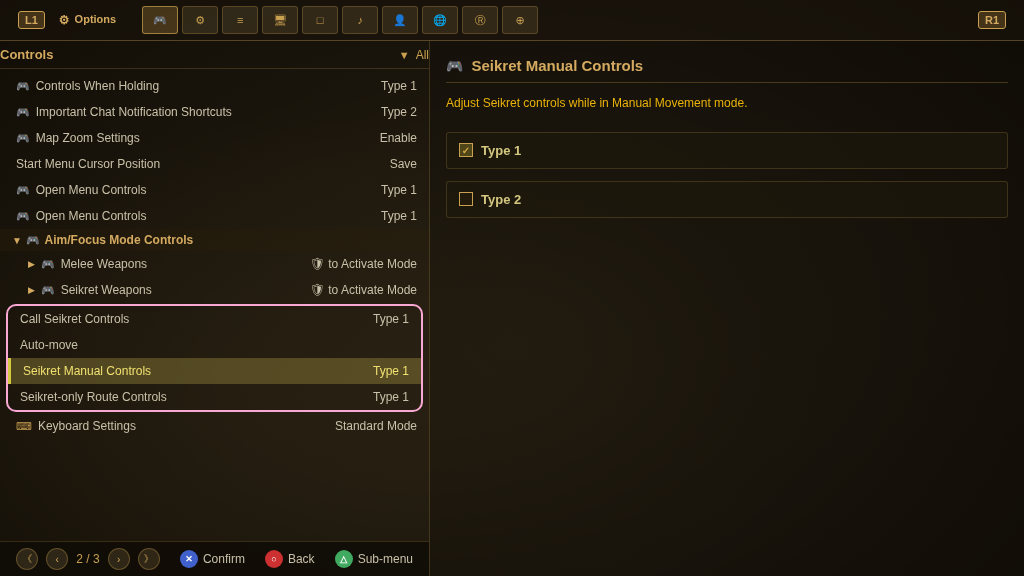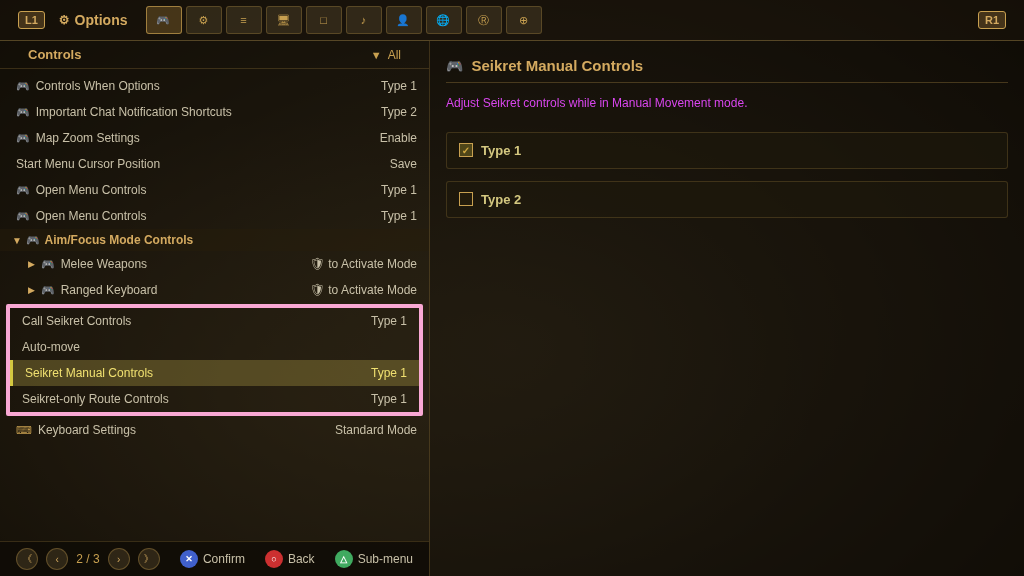--- a/index.html
+++ b/index.html
@@ -44,25 +44,24 @@
       display: flex;
       align-items: center;
       background: rgba(20,15,8,0.85);
       border-bottom: 1px solid rgba(180,150,80,0.4);
       padding: 6px 12px;
       gap: 8px;
     }
 
     .options-title {
       color: #d4aa60;
-      font-size: 14px;
-      font-weight: bold;
-      margin-right: 10px;
-      display: flex;
-      align-items: center;
+      font-size: 11px;
+      font-weight: bold;
+      margin-right: 18px;
+      display: flex;
       gap: 5px;
     }
 
     .options-title::before {
       content: '⚙';
       font-size: 12px;
     }
 
     .nav-tabs {
       display: flex;
@@ -123,21 +122,21 @@
       background: rgba(15,12,6,0.75);
       border-right: 1px solid rgba(150,120,60,0.3);
       display: flex;
       flex-direction: column;
     }
 
     .left-panel-header {
       display: flex;
       align-items: center;
       justify-content: space-between;
-      padding: 6px 28px;
+      padding: 6px 0;
       border-bottom: 1px solid rgba(150,120,60,0.3);
     }
 
     .section-title {
       color: #d4aa60;
       font-size: 13px;
       font-weight: bold;
       display: flex;
       align-items: center;
       gap: 5px;
@@ -219,23 +218,23 @@
       margin-right: 4px;
       font-size: 10px;
     }
 
     .sub-item {
       padding-left: 28px !important;
     }
 
     
     .highlight-group {
-      border: 4px solid #f9a8d4;
+      border: 2px solid #f9a8d4;
       margin: 1px 6px;
-      border-radius: 2px;
+      border-radius: 10px;
     }
 
     .highlight-group .setting-row {
       padding-left: 12px;
     }
 
     .highlight-group .setting-row.active-selected {
       background: rgba(200,180,80,0.3);
     }
 
@@ -317,21 +316,21 @@
       border-bottom: 1px solid rgba(150,120,60,0.4);
       padding-bottom: 8px;
     }
 
     .right-panel-title .icon {
       color: #d4aa60;
       font-size: 14px;
     }
 
     .right-panel-desc {
-      color: #d946ef;
+      color: #eab308;
       font-size: 12px;
       line-height: 1.4;
       padding-bottom: 8px;
     }
 
     .option-card {
       background: rgba(30,25,12,0.6);
       border: 1px solid rgba(150,120,60,0.3);
       border-radius: 3px;
       padding: 10px 12px;
@@ -438,21 +437,21 @@
           <span class="filter-icon">▼</span>
           <span>All</span>
         </div>
       </div>
 
       <div class="settings-list">
 
         <div class="setting-row">
           <span class="setting-name">
             <span class="setting-icon">🎮</span>
-            <span>Controls When Options</span>
+            <span>Controls When Holding</span>
           </span>
           <span class="setting-value">Type 1</span>
         </div>
 
         <div class="setting-row">
           <span class="setting-name">
             <span class="setting-icon">🎮</span>
             <span>Important Chat Notification Shortcuts</span>
           </span>
           <span class="setting-value">Type 2</span>
@@ -501,21 +500,21 @@
             <span class="setting-icon">🎮</span>
             <span>Melee Weapons</span>
           </span>
           <span class="setting-value">🛡 to Activate Mode</span>
         </div>
 
         <div class="setting-row sub-item">
           <span class="setting-name">
             <span class="arrow" style="font-size:9px; color:#d4aa60">▶</span>
             <span class="setting-icon">🎮</span>
-            <span>Ranged Keyboard</span>
+            <span>Seikret Weapons</span>
           </span>
           <span class="setting-value">🛡 to Activate Mode</span>
         </div>
 
         <div class="highlight-group">
           <div class="setting-row">
             <span class="setting-name">
               <span>Call Seikret Controls</span>
             </span>
             <span class="setting-value">Type 1</span>

